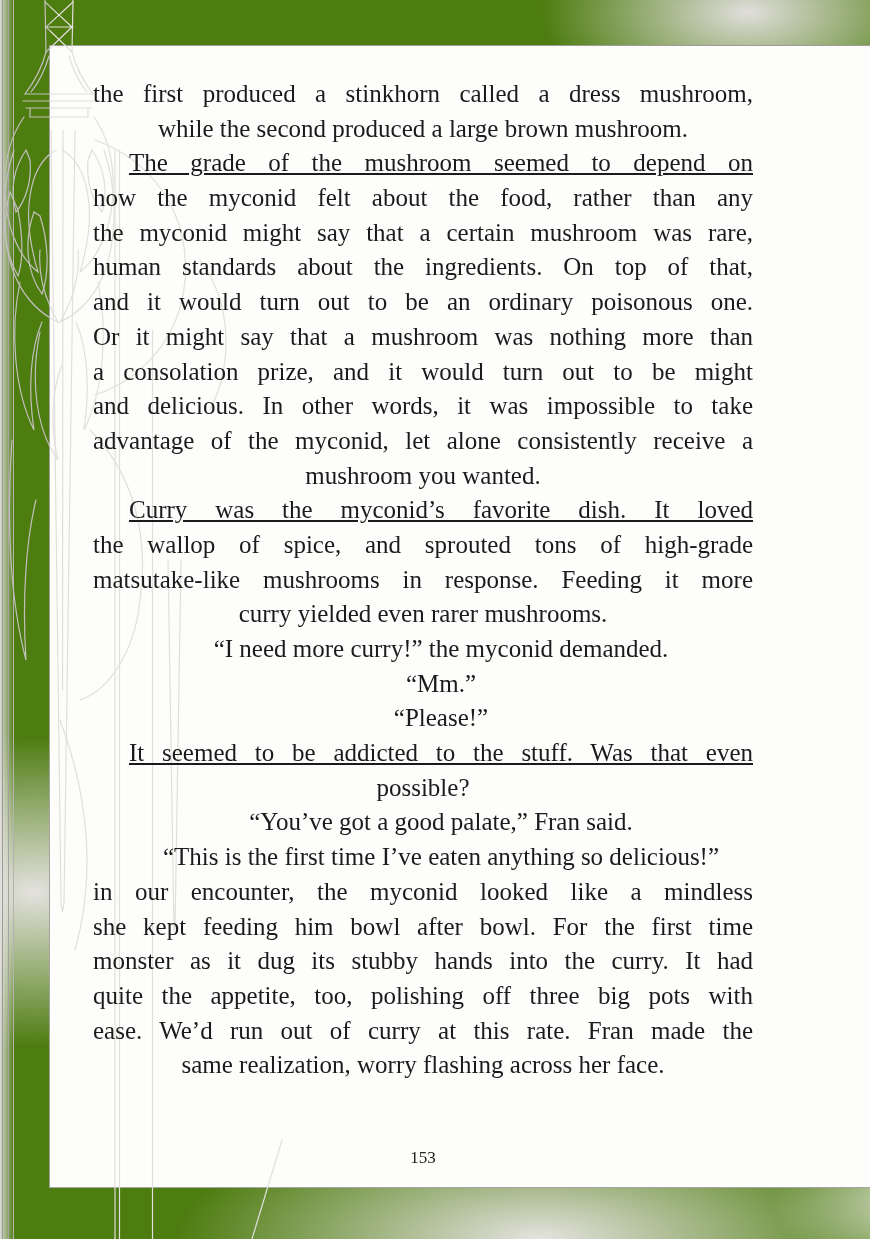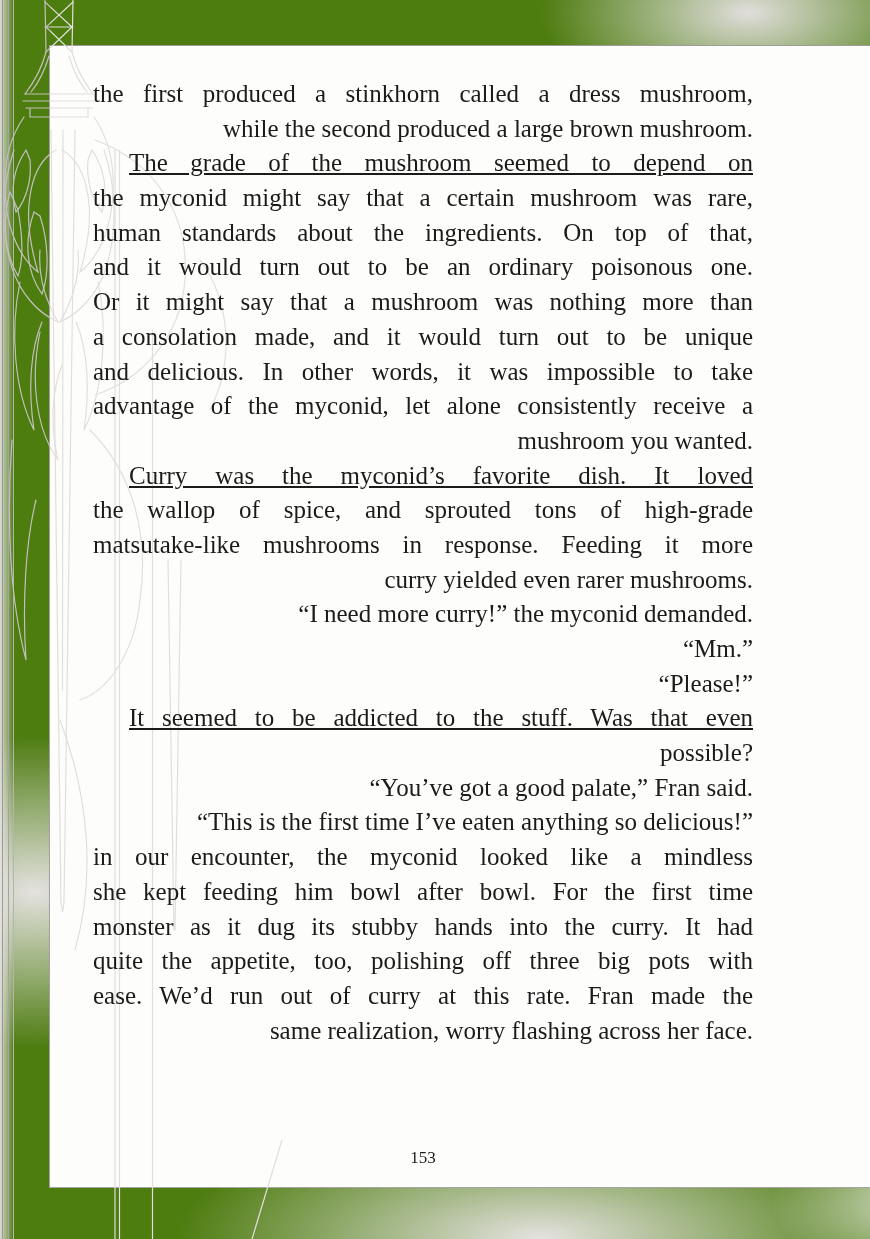--- a/index.html
+++ b/index.html
@@ -71,21 +71,21 @@
     width: 660px;
     z-index: 3;
     color: #1b1b1b;
     font-size: 25px;
     text-rendering: optimizeLegibility;
   }
   .line {
     height: 34.7px;
     line-height: 34.7px;
     white-space: nowrap;
-    text-align: right;
+    text-align: center;
   }
   .line.j {
     text-align: justify;
     text-align-last: justify;
   }
   .line.ind { padding-left: 36px; }
   .line.j.ind { width: 624px; text-decoration: underline; }
 
   .page-number {
     position: absolute;
@@ -166,25 +166,26 @@
       <path d="M60,720 C90,800 95,880 75,950"></path>
       <path d="M252,1239 L282,1140"></path>
       <path d="M168,560 L174,930 M181,560 L175,930"></path>
     </g>
   </svg>
 
   <div class="body-text">
       <div class="line j">the first produced a stinkhorn called a dress mushroom,</div>
       <div class="line">while the second produced a large brown mushroom.</div>
       <div class="line j ind">The grade of the mushroom seemed to depend on</div>
+      <div class="line j">how the myconid felt about the food, rather than any</div>
       <div class="line j">the myconid might say that a certain mushroom was rare,</div>
       <div class="line j">human standards about the ingredients. On top of that,</div>
       <div class="line j">and it would turn out to be an ordinary poisonous one.</div>
       <div class="line j">Or it might say that a mushroom was nothing more than</div>
-      <div class="line j">a consolation made, and it would turn out to be unique</div>
+      <div class="line j">a consolation prize, and it would turn out to be might</div>
       <div class="line j">and delicious. In other words, it was impossible to take</div>
       <div class="line j">advantage of the myconid, let alone consistently receive a</div>
       <div class="line">mushroom you wanted.</div>
       <div class="line j ind">Curry was the myconid’s favorite dish. It loved</div>
       <div class="line j">the wallop of spice, and sprouted tons of high-grade</div>
       <div class="line j">matsutake-like mushrooms in response. Feeding it more</div>
       <div class="line">curry yielded even rarer mushrooms.</div>
       <div class="line ind">“I need more curry!” the myconid demanded.</div>
       <div class="line ind">“Mm.”</div>
       <div class="line ind">“Please!”</div>

